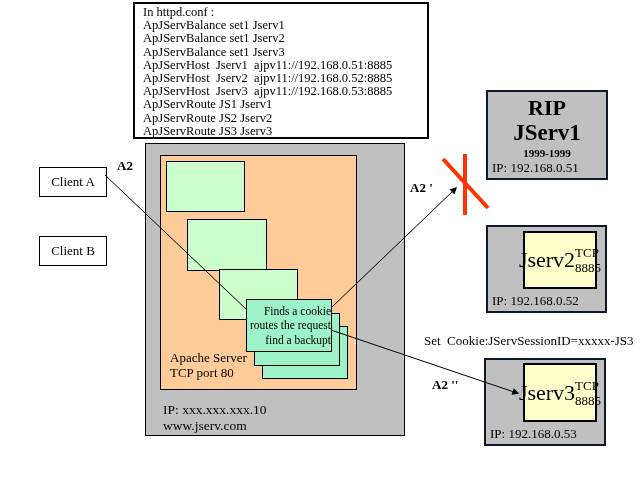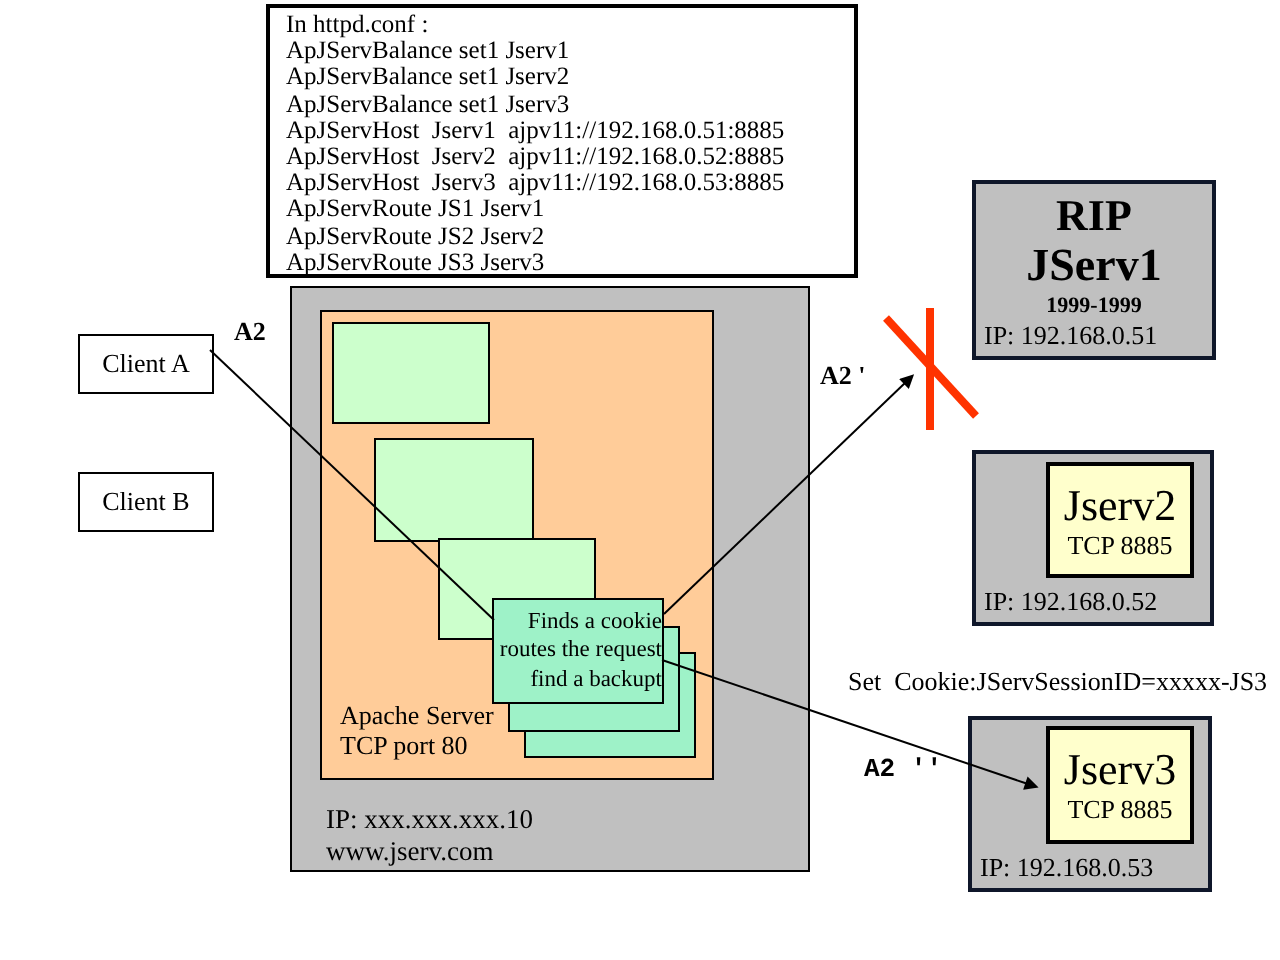--- a/index.html
+++ b/index.html
@@ -35,21 +35,21 @@
   
   .server-gray{background:var(--c-canvas_gray);border:2px solid #0f172a;}
   .jserv1{left:486px;top:90px;width:118px;height:86px;text-align:center;}
   .jserv1 .rip{font-weight:bold;font-size:22px;line-height:25px;margin-top:3px;}
   .jserv1 .name{font-weight:bold;font-size:23px;line-height:26px;}
   .jserv1 .years{font-weight:bold;font-size:11px;line-height:15px;}
   .ip-line{position:absolute;left:4px;bottom:2px;font-size:13px;text-align:left;}
   .jserv2{left:486px;top:225px;width:117px;height:84px;}
   .jserv3{left:484px;top:358px;width:118px;height:84px;}
   .inner-yellow{position:absolute;background:var(--c-server_yellow);border:2px solid #000;width:70px;height:54px;
-    display:flex;flex-direction:column;align-items:center;justify-content:center;}
+    display:flex;flex-direction:row;align-items:center;justify-content:center;}
   .jserv2 .inner-yellow{left:35px;top:4px;}
   .jserv3 .inner-yellow{left:37px;top:3px;height:55px;}
   .srv-name{font-size:22px;line-height:24px;}
   .srv-port{font-size:13px;line-height:15px;}
   .set-cookie{left:424px;top:333px;font-size:13px;white-space:pre;}
   
   .overlay{left:0;top:0;width:640px;height:480px;pointer-events:none;z-index:10;}
   .conn{stroke:#000;stroke-width:1;fill:none;}
   .xline{stroke:var(--c-cross_red);stroke-width:4;fill:none;}
 </style>
@@ -69,21 +69,21 @@
     <div class="cfg-line">ApJServRoute JS1 Jserv1</div>
     <div class="cfg-line">ApJServRoute JS2 Jserv2</div>
     <div class="cfg-line">ApJServRoute JS3 Jserv3</div>
   </div>
 
   <div class="abs client-box" style="left:39px;top:236px;">Client B</div>
   <div class="abs client-box" style="left:39px;top:167px;">Client A</div>
 
   <div class="abs arrow-label" style="left:117px;top:158px;">A2</div>
   <div class="abs arrow-label" style="left:410px;top:180px;">A2 '</div>
-  <div class="abs arrow-label" style="left:432px;top:377px;font-family:Liberation Mono, monospace;">A2 ''</div>
+  <div class="abs arrow-label" style="left:432px;top:377px;">A2 ''</div>
   <div class="abs set-cookie">Set  Cookie:JServSessionID=xxxxx-JS3</div>
 
   <div class="abs center-gray"></div>
   <div class="abs orange-box"></div>
   <div class="abs green-box g1"></div>
   <div class="abs green-box g2"></div>
   <div class="abs green-box g3"></div>
   <div class="abs aqua-box aq-back"></div>
   <div class="abs aqua-box aq-mid"></div>
   <div class="abs aqua-box aq-front">

